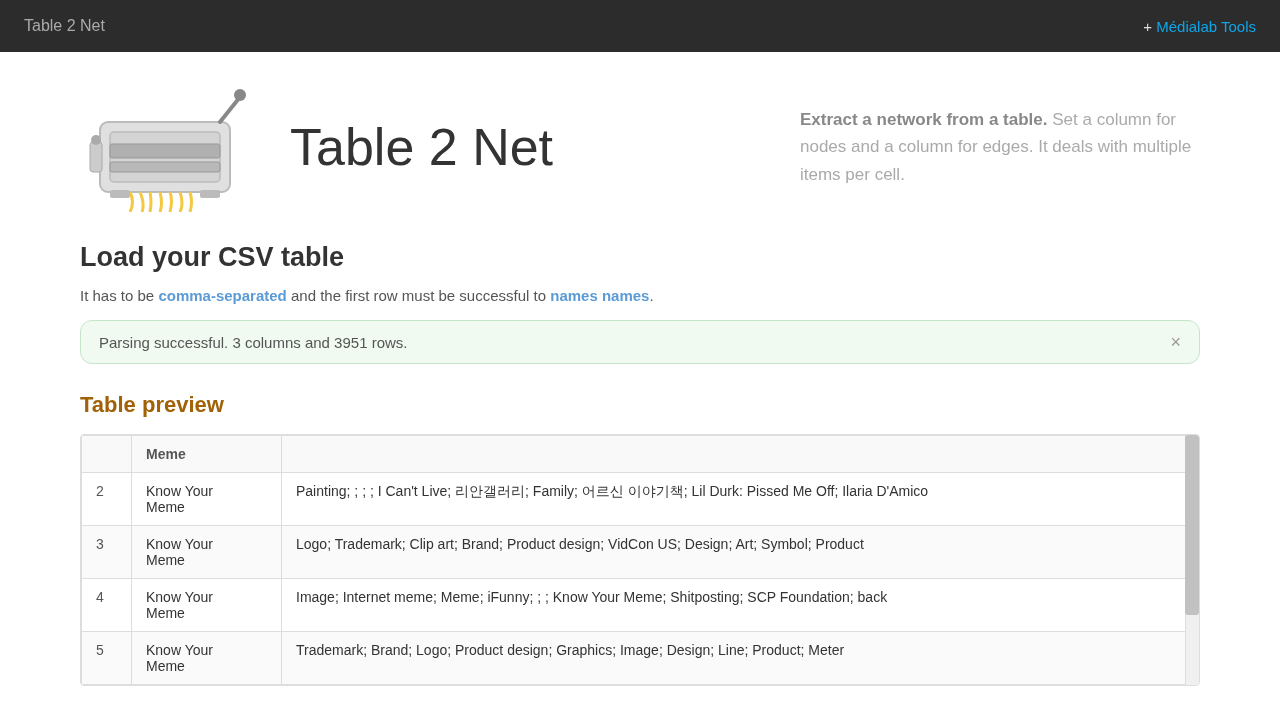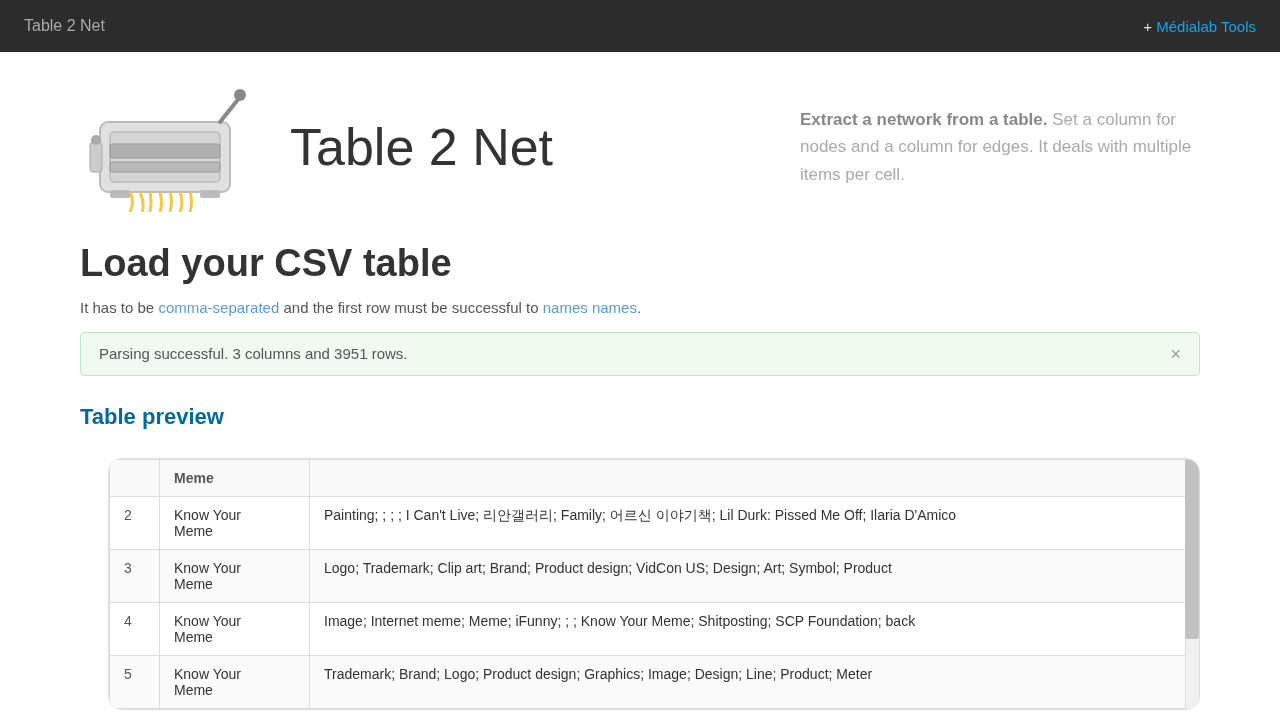--- a/index.html
+++ b/index.html
@@ -60,74 +60,74 @@
       font-weight: 600;
       text-align: right;
     }
 
     
     .main-content {
       padding: 10px 80px 30px 80px;
     }
 
     .section-title {
-      font-size: 38px;
+      font-size: 27px;
       font-weight: bold;
       color: #333;
       margin-bottom: 14px;
     }
 
     .subtitle {
       font-size: 15px;
       margin-bottom: 16px;
       color: #555;
     }
     .subtitle a, .subtitle .link-blue {
       color: #5b9bd5;
       cursor: pointer;
+      font-weight: bold;
     }
 
     
     .alert-success {
       background: #f0faf0;
       border: 1px solid #c3e6cb;
-      border-radius: 4px;
+      border-radius: 12px;
       padding: 12px 18px;
       display: flex;
       justify-content: space-between;
-      align-items: flex-start;
+      align-items: center;
       margin-bottom: 28px;
     }
     .alert-success span {
       color: #555;
       font-size: 15px;
     }
     .alert-success .close-btn {
       color: #999;
       font-size: 18px;
       cursor: pointer;
       background: none;
       border: none;
       line-height: 1;
     }
 
     
     .table-section-title {
       font-size: 22px;
       font-weight: bold;
-      margin-bottom: 28px;
-      color: #0369a1;
+      margin-bottom: 16px;
+      color: #a16207;
     }
 
     .preview-table-wrapper {
       border: 1px solid #ddd;
-      border-radius: 14px;
+      border-radius: 4px;
       overflow: hidden;
       position: relative;
-      margin-left: 28px;
     }
 
     .preview-table {
       width: 100%;
       border-collapse: collapse;
       font-size: 14px;
     }
 
     .preview-table th, .preview-table td {
       border: 1px solid #ddd;

